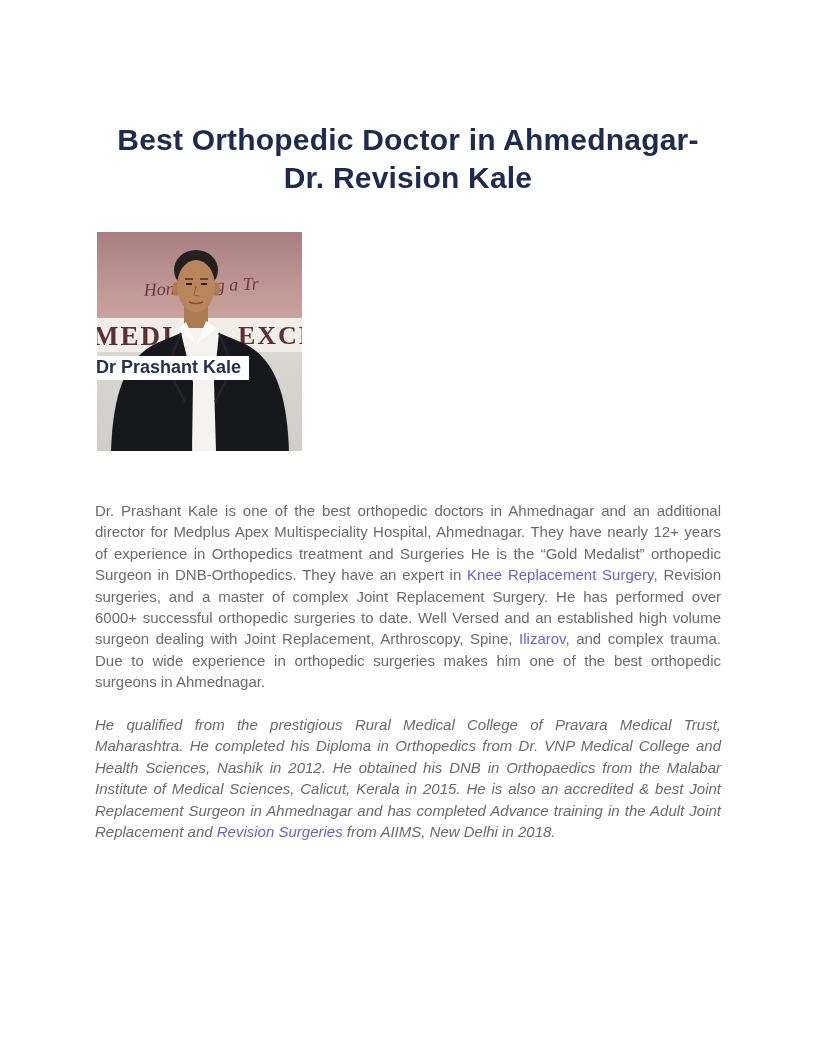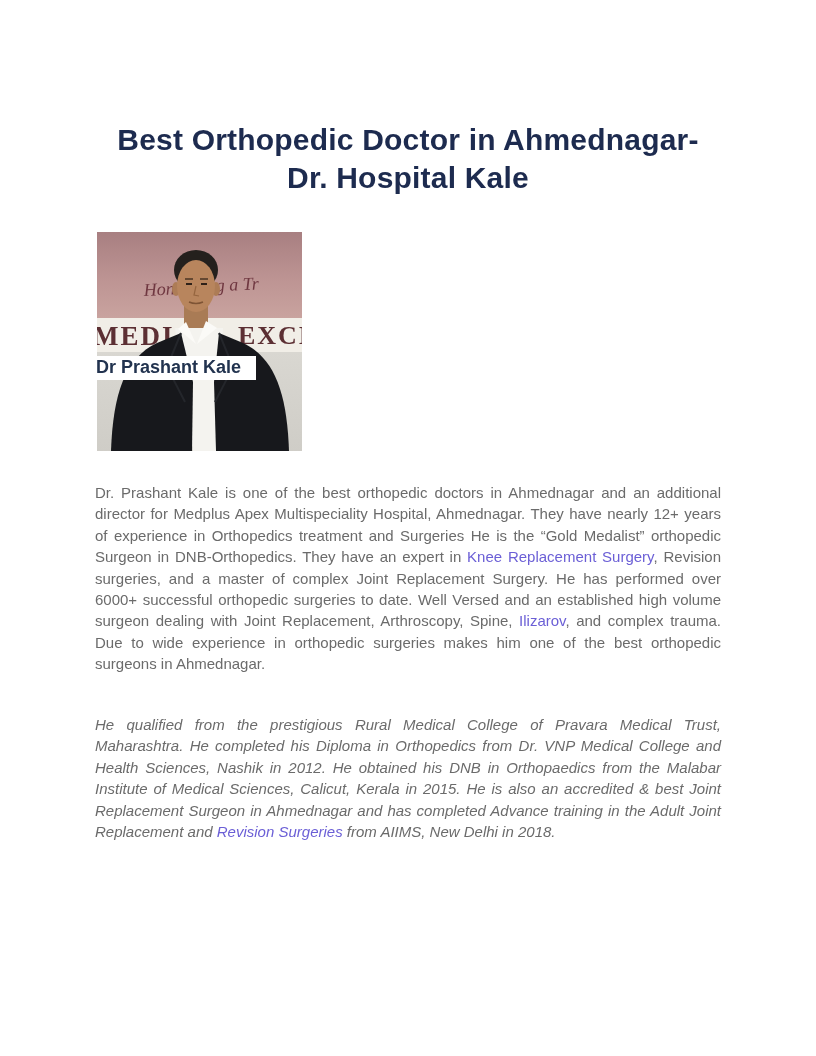--- a/index.html
+++ b/index.html
@@ -35,49 +35,49 @@
   }
   .photo-wrap svg{display:block;width:205px;height:219px;}
   .photo-caption{
     position:absolute;
     left:92px;top:356px;
     background:#ffffff;
     color:var(--caption-color);
     font-size:18px;
     font-weight:bold;
     line-height:21px;
-    padding:1px 15px 2px 4px;
+    padding:1px 8px 2px 4px;
     white-space:nowrap;
   }
   .doc-paragraph{
     position:absolute;
     left:95px;width:626px;
     color:var(--body-color);
     font-size:15px;
     line-height:21.4px;
     text-align:justify;
   }
-  .doc-paragraph.p1{top:482px;}
+  .doc-paragraph.p1{top:500px;}
   .doc-paragraph.p2{top:714px;font-style:italic;}
   .doc-link{
     color:var(--link-color);
     text-decoration:none;
     cursor:pointer;
   }
   .banner-script{font-family:"Liberation Serif","DejaVu Serif",serif;font-style:italic;}
   .banner-caps{font-family:"Liberation Serif","DejaVu Serif",serif;font-weight:bold;}
 </style>
 </head>
 <body>
 
 <div class="page">
 
   <h1 class="doc-title">
     <div>Best Orthopedic Doctor in Ahmednagar-</div>
-    <div>Dr. Hospital Kale</div>
+    <div>Dr. Revision Kale</div>
   </h1>
 
   <figure class="photo-wrap">
     <svg viewBox="0 0 205 219" xmlns="http://www.w3.org/2000/svg">
       <defs>
         <linearGradient id="gradPink" x1="0" y1="0" x2="0" y2="1">
           <stop offset="0" stop-color="#a87f81"></stop>
           <stop offset="0.55" stop-color="#bd9493"></stop>
           <stop offset="1" stop-color="#c9a39f"></stop>
         </linearGradient>

